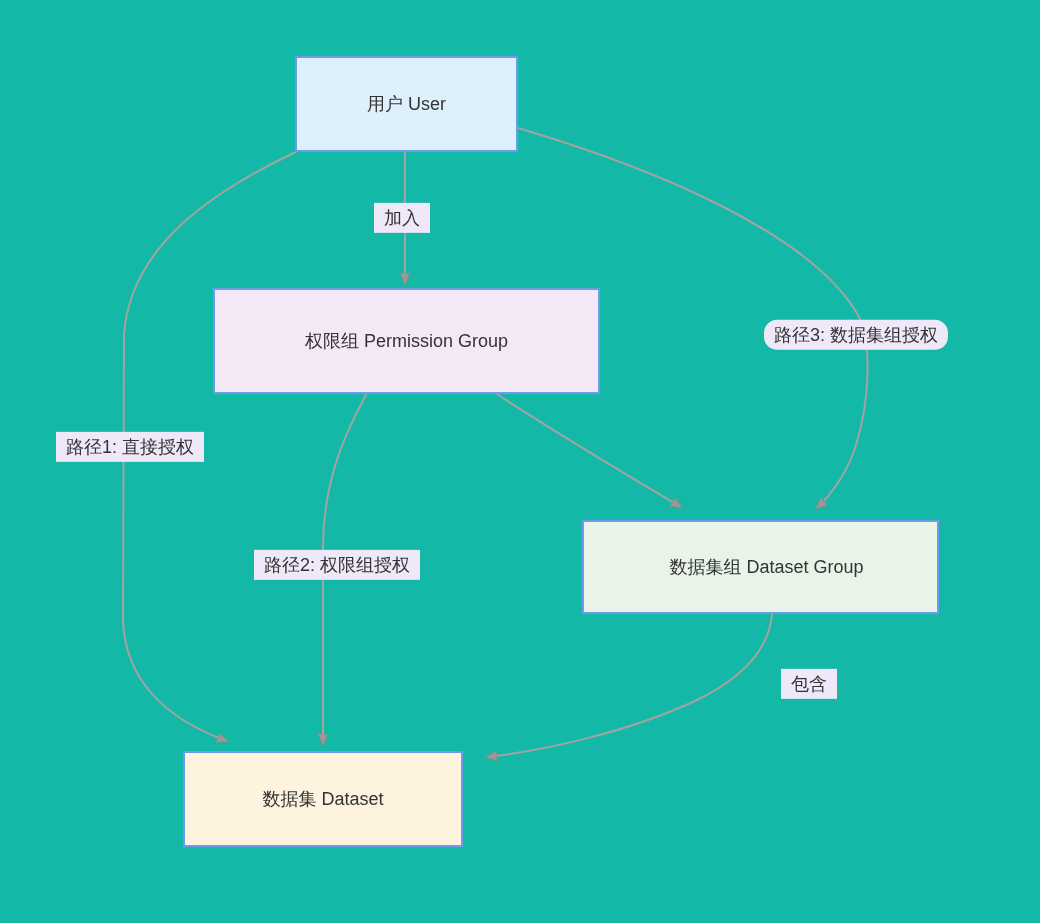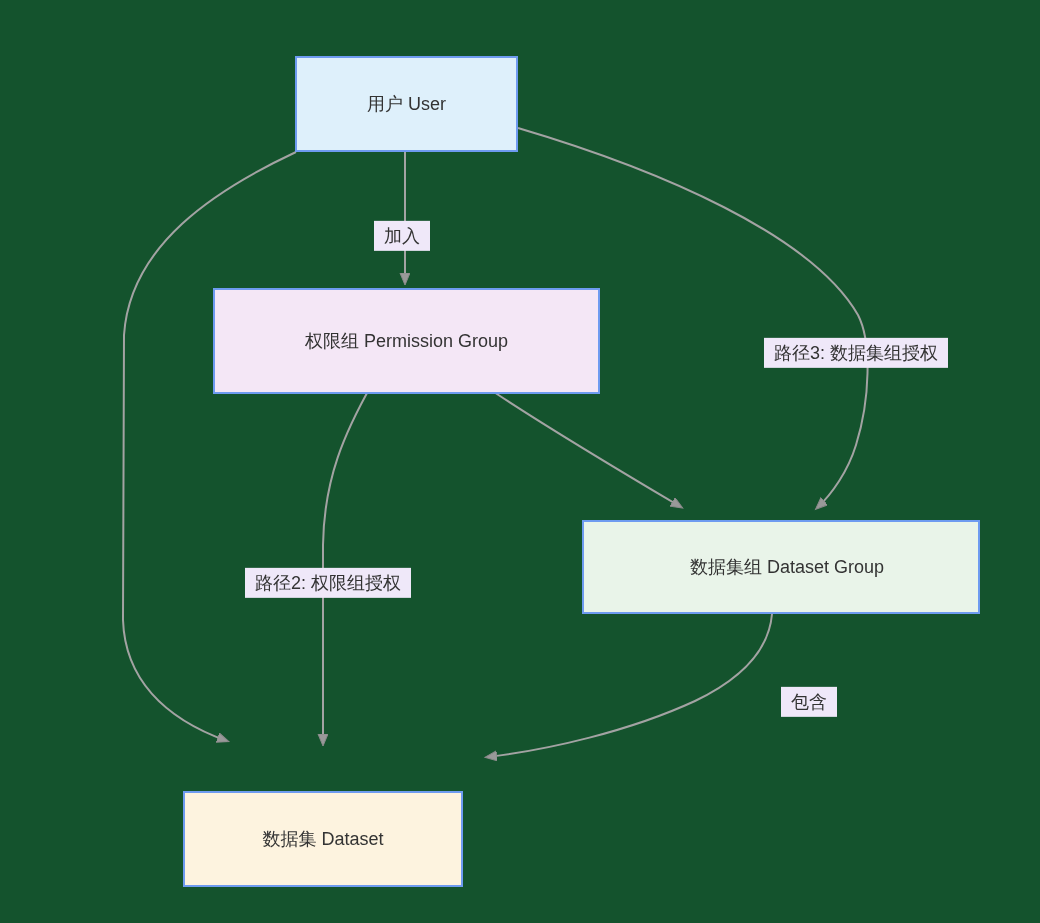--- a/index.html
+++ b/index.html
@@ -5,21 +5,21 @@
   * { box-sizing: border-box; margin: 0; padding: 0; }
   html, body { background: #ffffff; }
   body {
     font-family: "Liberation Sans", "DejaVu Sans", sans-serif;
     color: var(--text, #333333);
   }
   .canvas {
     position: relative;
     width: 1040px;
     height: 923px;
-    background: #14532d;
+    background: #14b8a6;
     overflow: hidden;
   }
   svg.edges {
     position: absolute;
     left: 0; top: 0;
     width: 1040px; height: 923px;
   }
   svg.edges path.edge {
     fill: none;
     stroke: var(--line, #a3a3a3);
@@ -35,37 +35,36 @@
     border: 2px solid var(--node-border, #6e9bf0);
     display: flex;
     align-items: center;
     justify-content: center;
     font-size: 18px;
     color: var(--text, #333333);
     text-align: center;
   }
   .node-user          { left: 295px; top: 56px;  width: 223px; height: 96px; background: var(--user-fill, #def0fb); }
   .node-permission    { left: 213px; top: 288px; width: 387px; height: 106px; background: var(--permission-fill, #f4e7f6); }
-  .node-dataset-group { left: 582px; top: 520px; width: 398px; height: 94px; background: var(--dataset-group-fill, #e9f4e9); padding-left: 12px; }
-  .node-dataset       { left: 183px; top: 751px; width: 280px; height: 96px; background: var(--dataset-fill, #fdf3df); margin-top: 40px; }
+  .node-dataset-group { left: 582px; top: 520px; width: 357px; height: 94px; background: var(--dataset-group-fill, #e9f4e9); padding-left: 12px; }
+  .node-dataset       { left: 183px; top: 751px; width: 280px; height: 96px; background: var(--dataset-fill, #fdf3df); }
   .edge-label {
     position: absolute;
     transform: translate(-50%, -50%);
     background: var(--label-bg, #efe8f9);
     padding: 3px 10px;
     font-size: 18px;
     line-height: 1.35;
     color: var(--text, #333333);
     white-space: nowrap;
-    margin-top: 18px;
   }
   .lbl-join     { left: 402px; top: 218px; }
   .lbl-path1    { left: 130px; top: 447px; }
-  .lbl-path2    { left: 328px; top: 565px; }
-  .lbl-path3    { left: 856px; top: 335px; }
+  .lbl-path2    { left: 337px; top: 565px; }
+  .lbl-path3    { left: 856px; top: 335px; border-radius: 13px; }
   .lbl-path4    { left: 583px; top: 452px; }
   .lbl-contains { left: 809px; top: 684px; }
 </style>
 </head>
 <body>
 
 <div class="canvas">
 
   <svg class="edges" viewBox="0 0 1040 923">
     <defs>
@@ -88,17 +87,18 @@
     <span>权限组 Permission Group</span>
   </div>
   <div class="node node-dataset-group">
     <span>数据集组 Dataset Group</span>
   </div>
   <div class="node node-dataset">
     <span>数据集 Dataset</span>
   </div>
 
   <div class="edge-label lbl-join">加入</div>
+  <div class="edge-label lbl-path1">路径1: 直接授权</div>
   <div class="edge-label lbl-path2">路径2: 权限组授权</div>
   <div class="edge-label lbl-path3">路径3: 数据集组授权</div>
   <div class="edge-label lbl-contains">包含</div>
 
 </div>
 
 </body></html>

